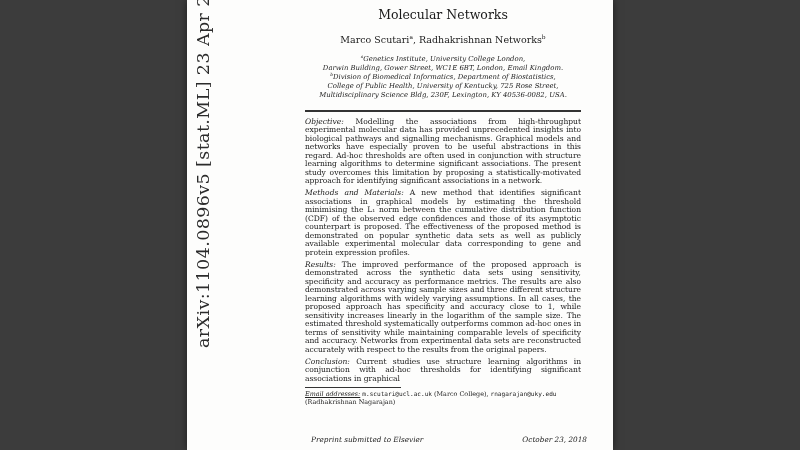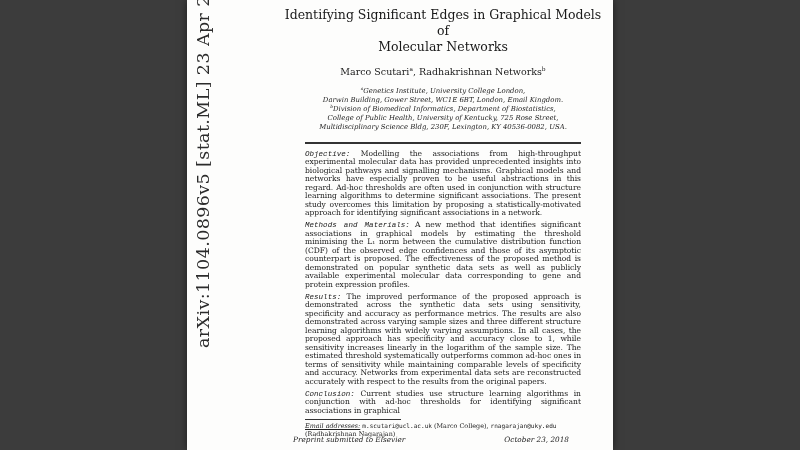--- a/index.html
+++ b/index.html
@@ -24,43 +24,42 @@
   }
   .content { position: absolute; left: 118px; top: 7px; width: 276px; }
   .title { text-align: center; font-size: 12.5px; line-height: 1.28; margin: 0 -26px; }
   .authors { text-align: center; font-size: 9.5px; margin-top: 11px; }
   .authors sup, .affils sup { font-size: 0.62em; line-height: 0; }
   .affils { text-align: center; font-style: italic; font-size: 6.9px; line-height: 1.32; margin-top: 10px; color: #222; }
   .rule { height: 0; border-top: 0.8px solid #333; }
   .abstract-head { font-weight: bold; font-size: 9px; margin: 3px 0 3px 0; }
   .abs { font-size: 7.55px; line-height: 1.13; text-align: justify; margin-top: 6px; }
   .abs p { margin: 0 0 3.5px 0; }
-  .plabel { font-style: italic; font-family: Liberation Mono, monospace; }
+  .plabel { font-style: italic; }
   .fnrule { width: 96px; border-top: 0.7px solid #333; margin-top: 3px; }
   .footnote { font-size: 6.4px; line-height: 1.3; margin-top: 2px; color: #222; text-align: left; }
   .fn-label { font-style: italic; text-decoration: underline; }
   .mono { font-family: "DejaVu Sans Mono", "Liberation Mono", monospace; font-size: 6.1px; }
   .footer {
-    position: absolute; left: 106px; width: 276px; bottom: 6px;
+    position: absolute; left: 124px; width: 276px; bottom: 6px;
     display: flex; justify-content: space-between;
     font-style: italic; font-size: 7.3px; color: #222;
   }
 </style>
 </head>
 <body>
 
 <div class="viewer">
   <div class="paper">
 
     <div class="stamp">arXiv:1104.0896v5  [stat.ML]  23 Apr 2013</div>
 
     <div class="content">
 
       <div class="title">
-        <div>Identifying Significant Edges in Graphical Models of</div>
         <div>Molecular Networks</div>
       </div>
 
       <div class="authors"><span>Marco Scutari</span><sup>a</sup><span>, Radhakrishnan Networks</span><sup>b</sup></div>
 
       <div class="affils">
         <div><sup>a</sup><span>Genetics Institute, University College London,</span></div>
         <div><sup></sup><span>Darwin Building, Gower Street, WC1E 6BT, London, Email Kingdom.</span></div>
         <div><sup>b</sup><span>Division of Biomedical Informatics, Department of Biostatistics,</span></div>
         <div><sup></sup><span>College of Public Health, University of Kentucky, 725 Rose Street,</span></div>

